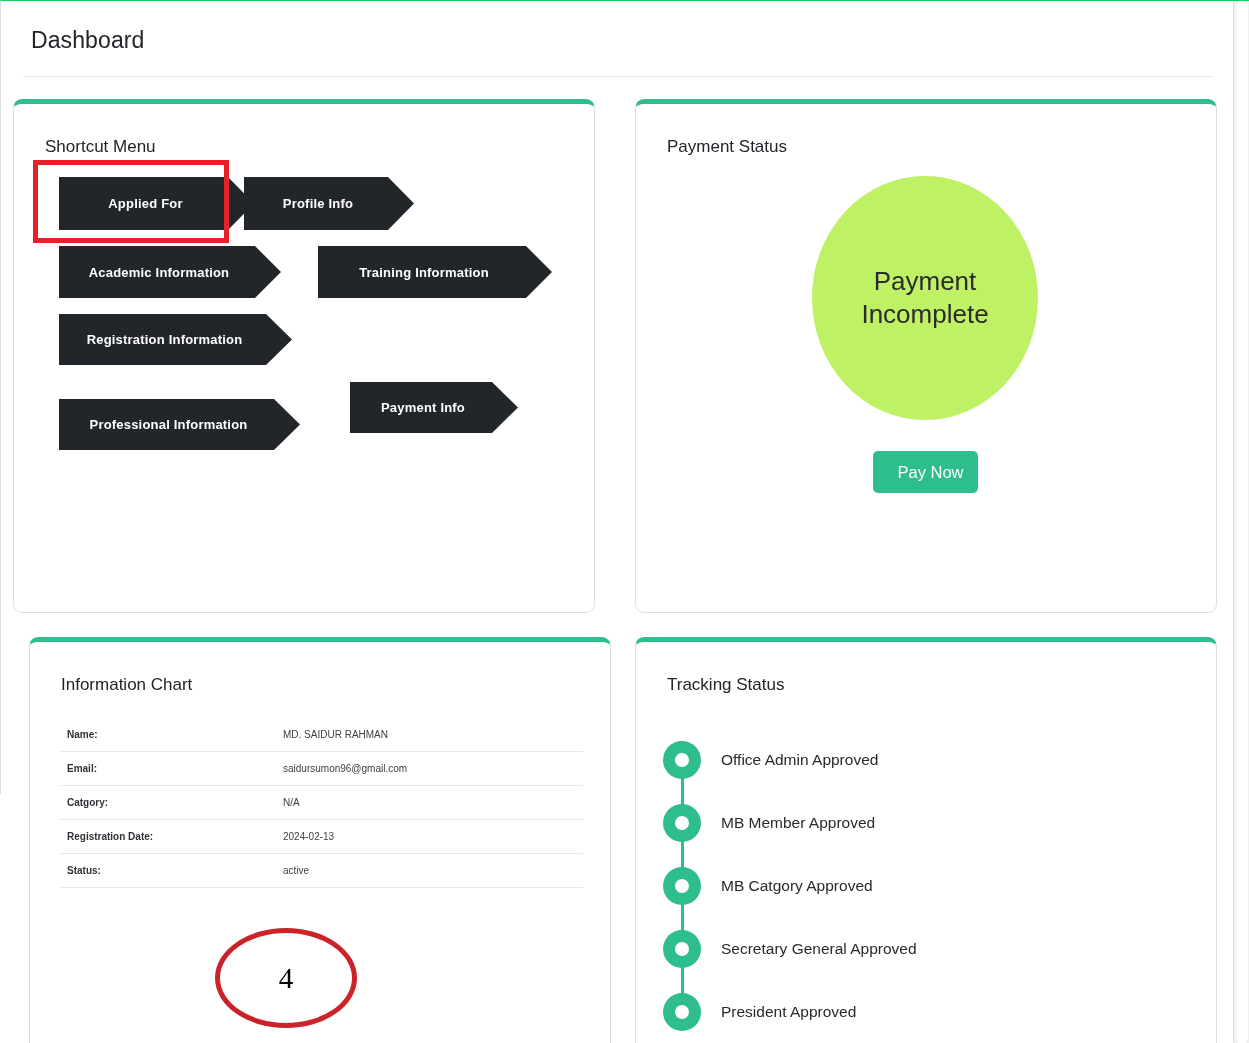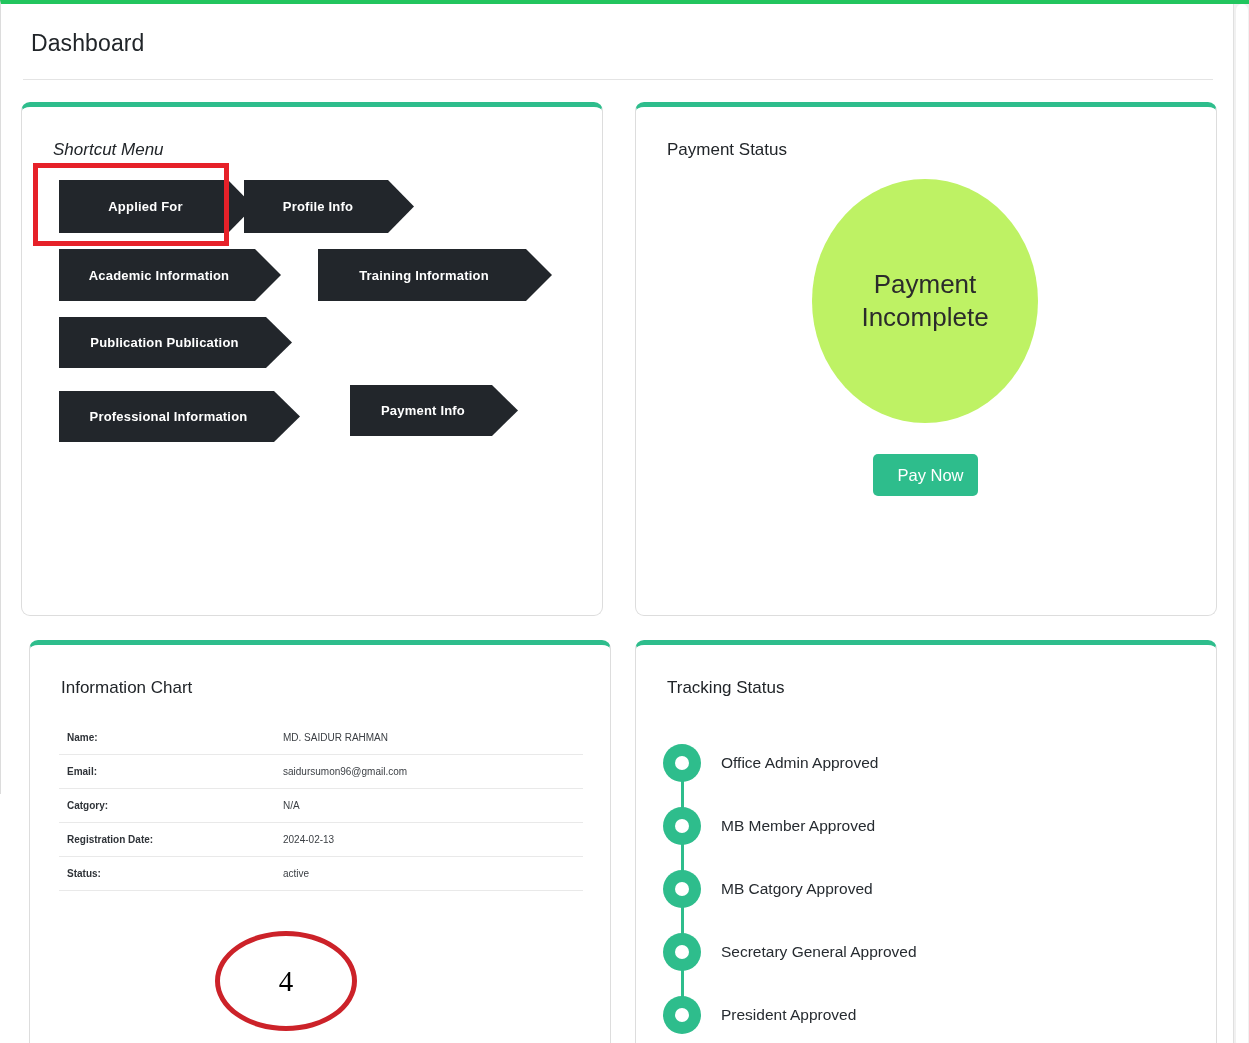--- a/index.html
+++ b/index.html
@@ -10,21 +10,21 @@
     background: #ffffff;
     font-family: "Liberation Sans", sans-serif;
     overflow: hidden;
   }
 
   #page {
     position: relative;
     width: 1249px;
     height: 794px;
     background: #ffffff;
-    border-top: 4px solid #22c55e;
+    border-top: 1px solid #22c55e;
     border-left: 1px solid #dcdcdc;
   }
 
   
   .scroll-gutter {
     position: absolute;
     top: 0;
     right: 0;
     width: 16px;
     height: 1043px;
@@ -71,21 +71,21 @@
   }
   .card-title {
     position: absolute;
     left: 31px;
     top: 33px;
     font-size: 17px;
     font-weight: 400;
     color: #212529;
   }
 
-  #card-shortcut  { left: 20px;  top: 98px;  width: 582px; height: 514px; font-style: italic; }
+  #card-shortcut  { left: 12px;  top: 98px;  width: 582px; height: 514px; }
   #card-payment   { left: 634px; top: 98px;  width: 582px; height: 514px; }
   #card-info      { left: 28px;  top: 636px; width: 582px; height: 420px; }
   #card-tracking  { left: 634px; top: 636px; width: 582px; height: 420px; }
 
   
   .arrow-btn {
     position: absolute;
     background: #22262b;
     color: #ffffff;
     font-size: 13px;
@@ -99,21 +99,21 @@
     cursor: pointer;
     user-select: none;
     white-space: nowrap;
   }
 
   .arrow-r1a { left: 58px;  top: 176px; width: 195px; height: 53px; }
   .arrow-r1b { left: 243px; top: 176px; width: 170px; height: 53px; }
   .arrow-r2a { left: 58px;  top: 245px; width: 222px; height: 52px; }
   .arrow-r2b { left: 317px; top: 245px; width: 234px; height: 52px; }
   .arrow-r3a { left: 58px;  top: 313px; width: 233px; height: 51px; }
-  .arrow-r4a { left: 58px;  top: 387px; width: 241px; height: 51px; text-align: center; }
+  .arrow-r4a { left: 58px;  top: 398px; width: 241px; height: 51px; text-align: center; }
   .arrow-r4b { left: 349px; top: 381px; width: 168px; height: 51px; }
 
   
   .highlight-box {
     position: absolute;
     left: 32px;
     top: 159px;
     width: 196px;
     height: 83px;
     border: 5px solid #e62129;
@@ -246,21 +246,21 @@
   <div class="title-rule"></div>
 
   <div class="card" id="card-shortcut">
     <div class="card-title">Shortcut Menu</div>
   </div>
 
   <div class="arrow-btn arrow-r1a">Applied For</div>
   <div class="arrow-btn arrow-r1b">Profile Info</div>
   <div class="arrow-btn arrow-r2a">Academic Information</div>
   <div class="arrow-btn arrow-r2b">Training Information</div>
-  <div class="arrow-btn arrow-r3a">Publication Publication</div>
+  <div class="arrow-btn arrow-r3a">Registration Information</div>
   <div class="arrow-btn arrow-r4a">Professional Information</div>
   <div class="arrow-btn arrow-r4b">Payment Info</div>
 
   <div class="highlight-box"></div>
 
   <div class="card" id="card-payment">
     <div class="card-title">Payment Status</div>
   </div>
 
   <div class="pay-circle">

